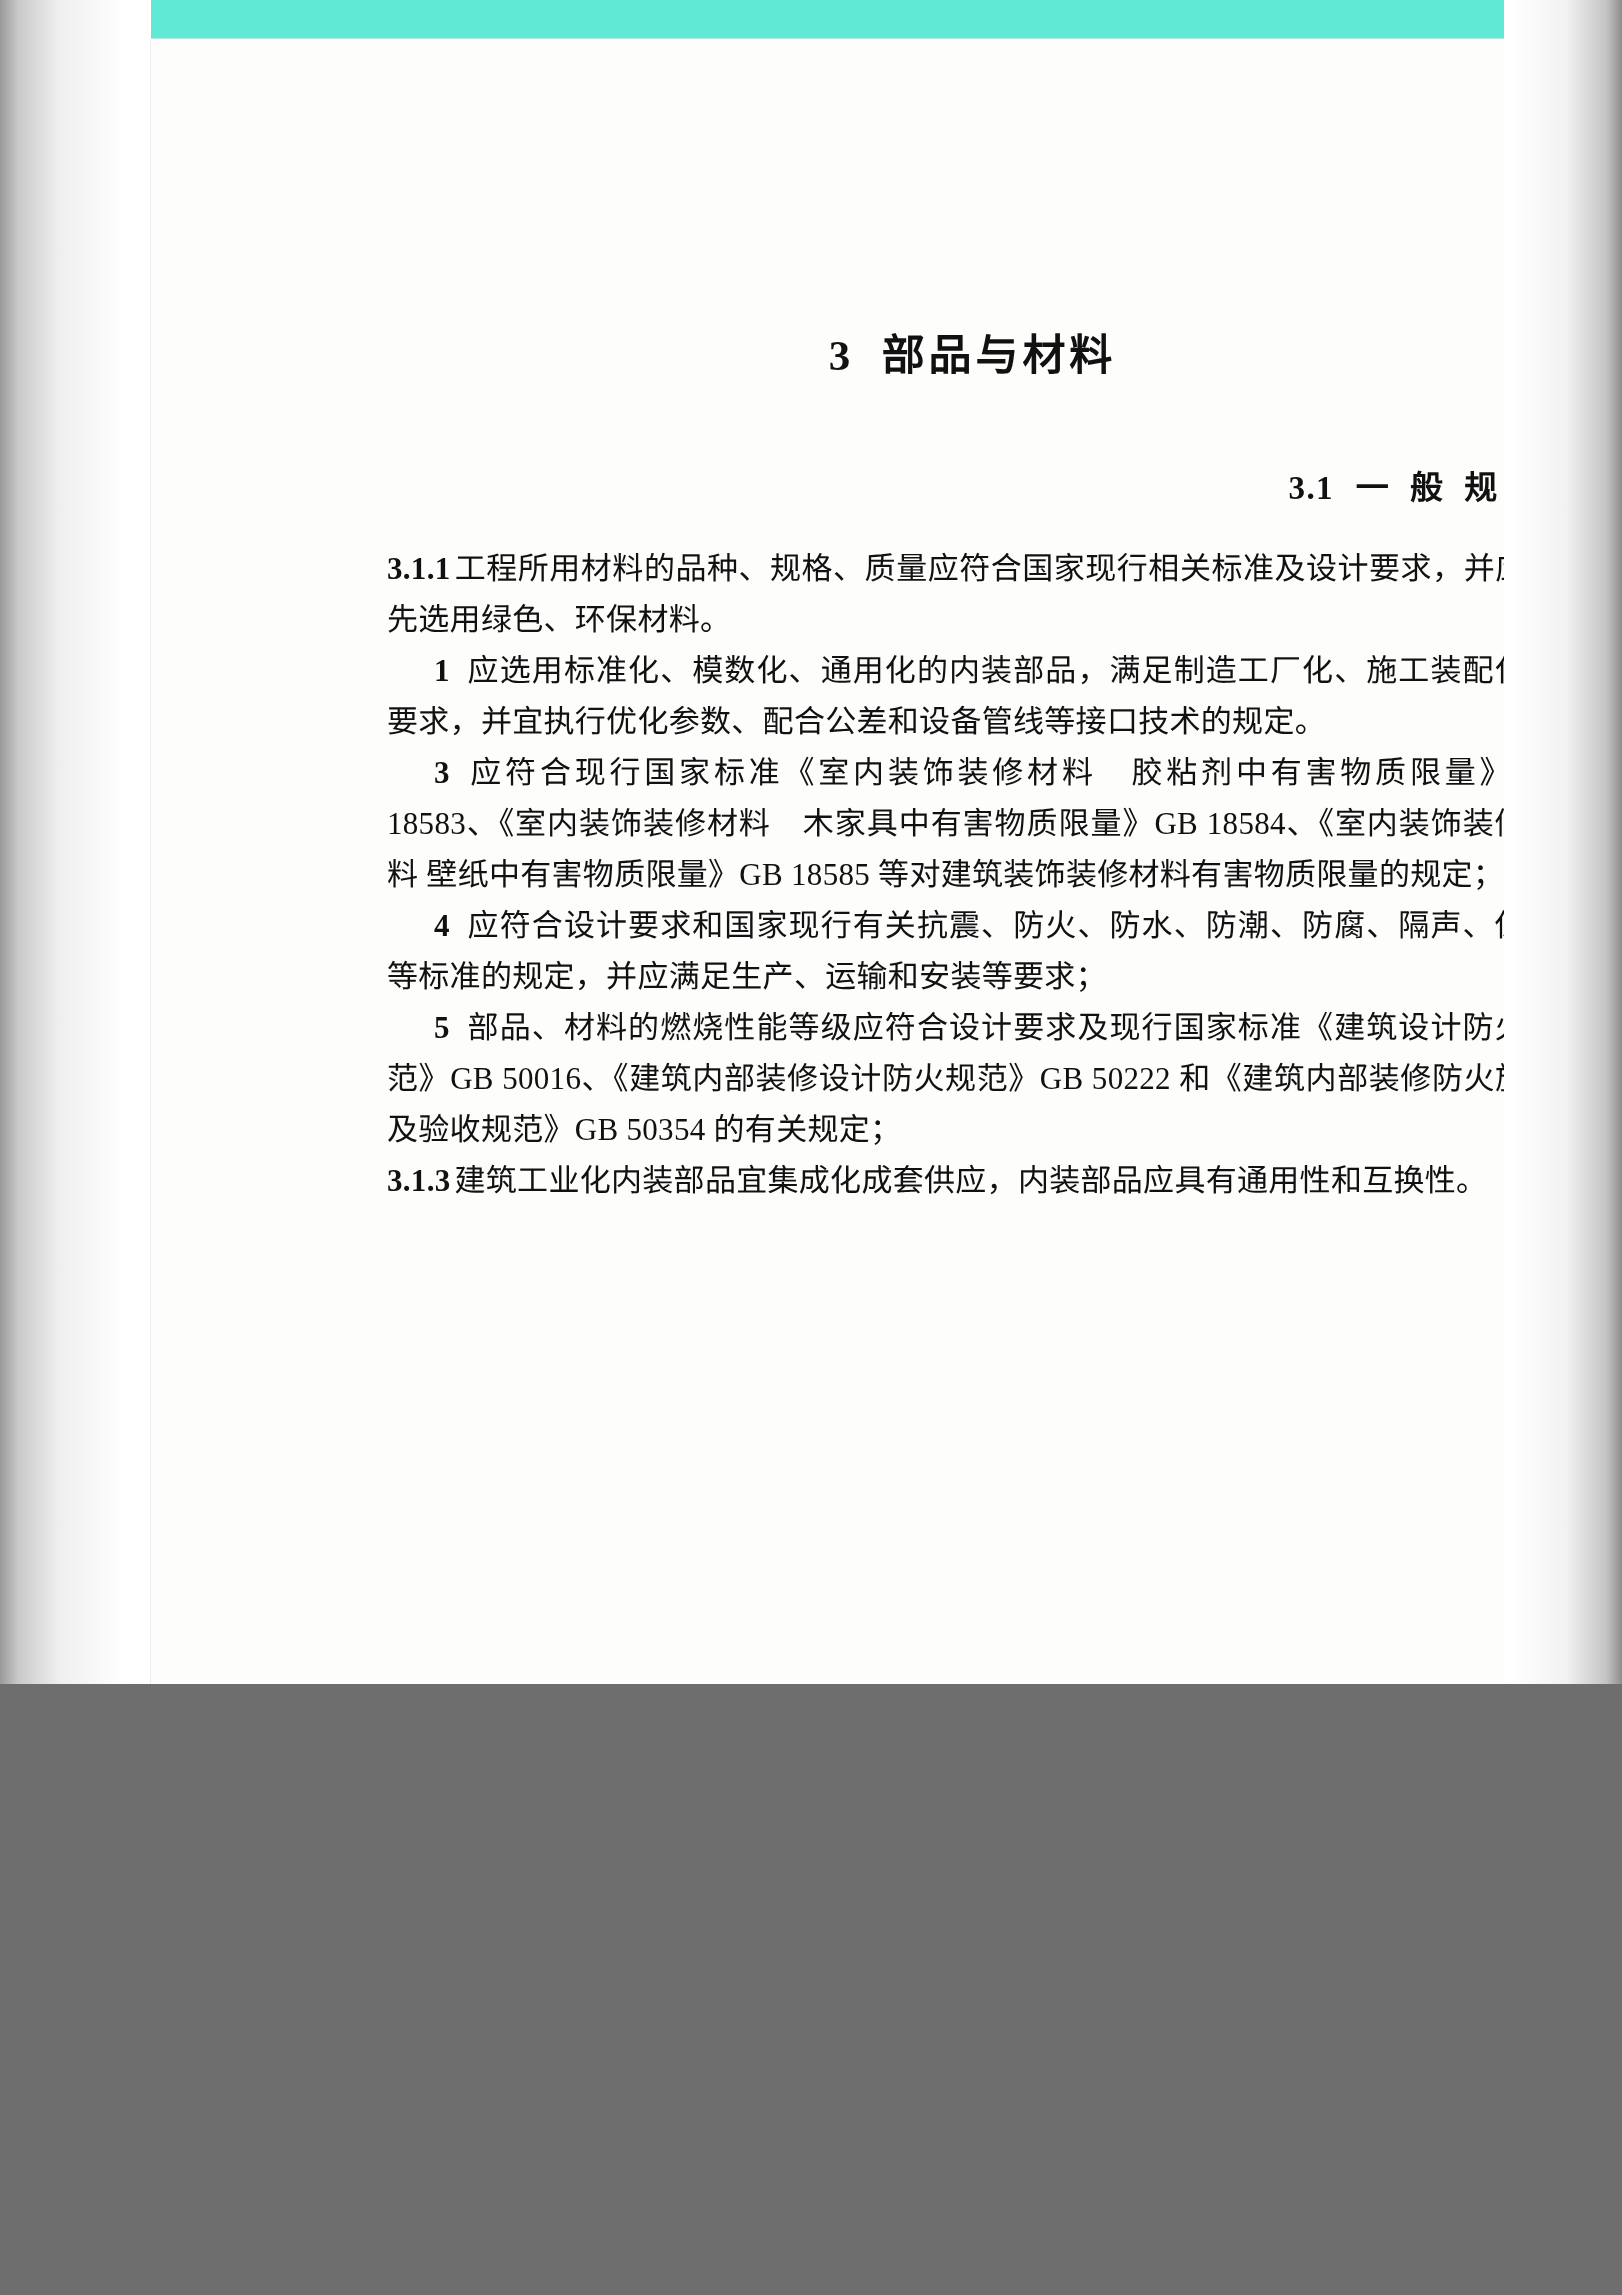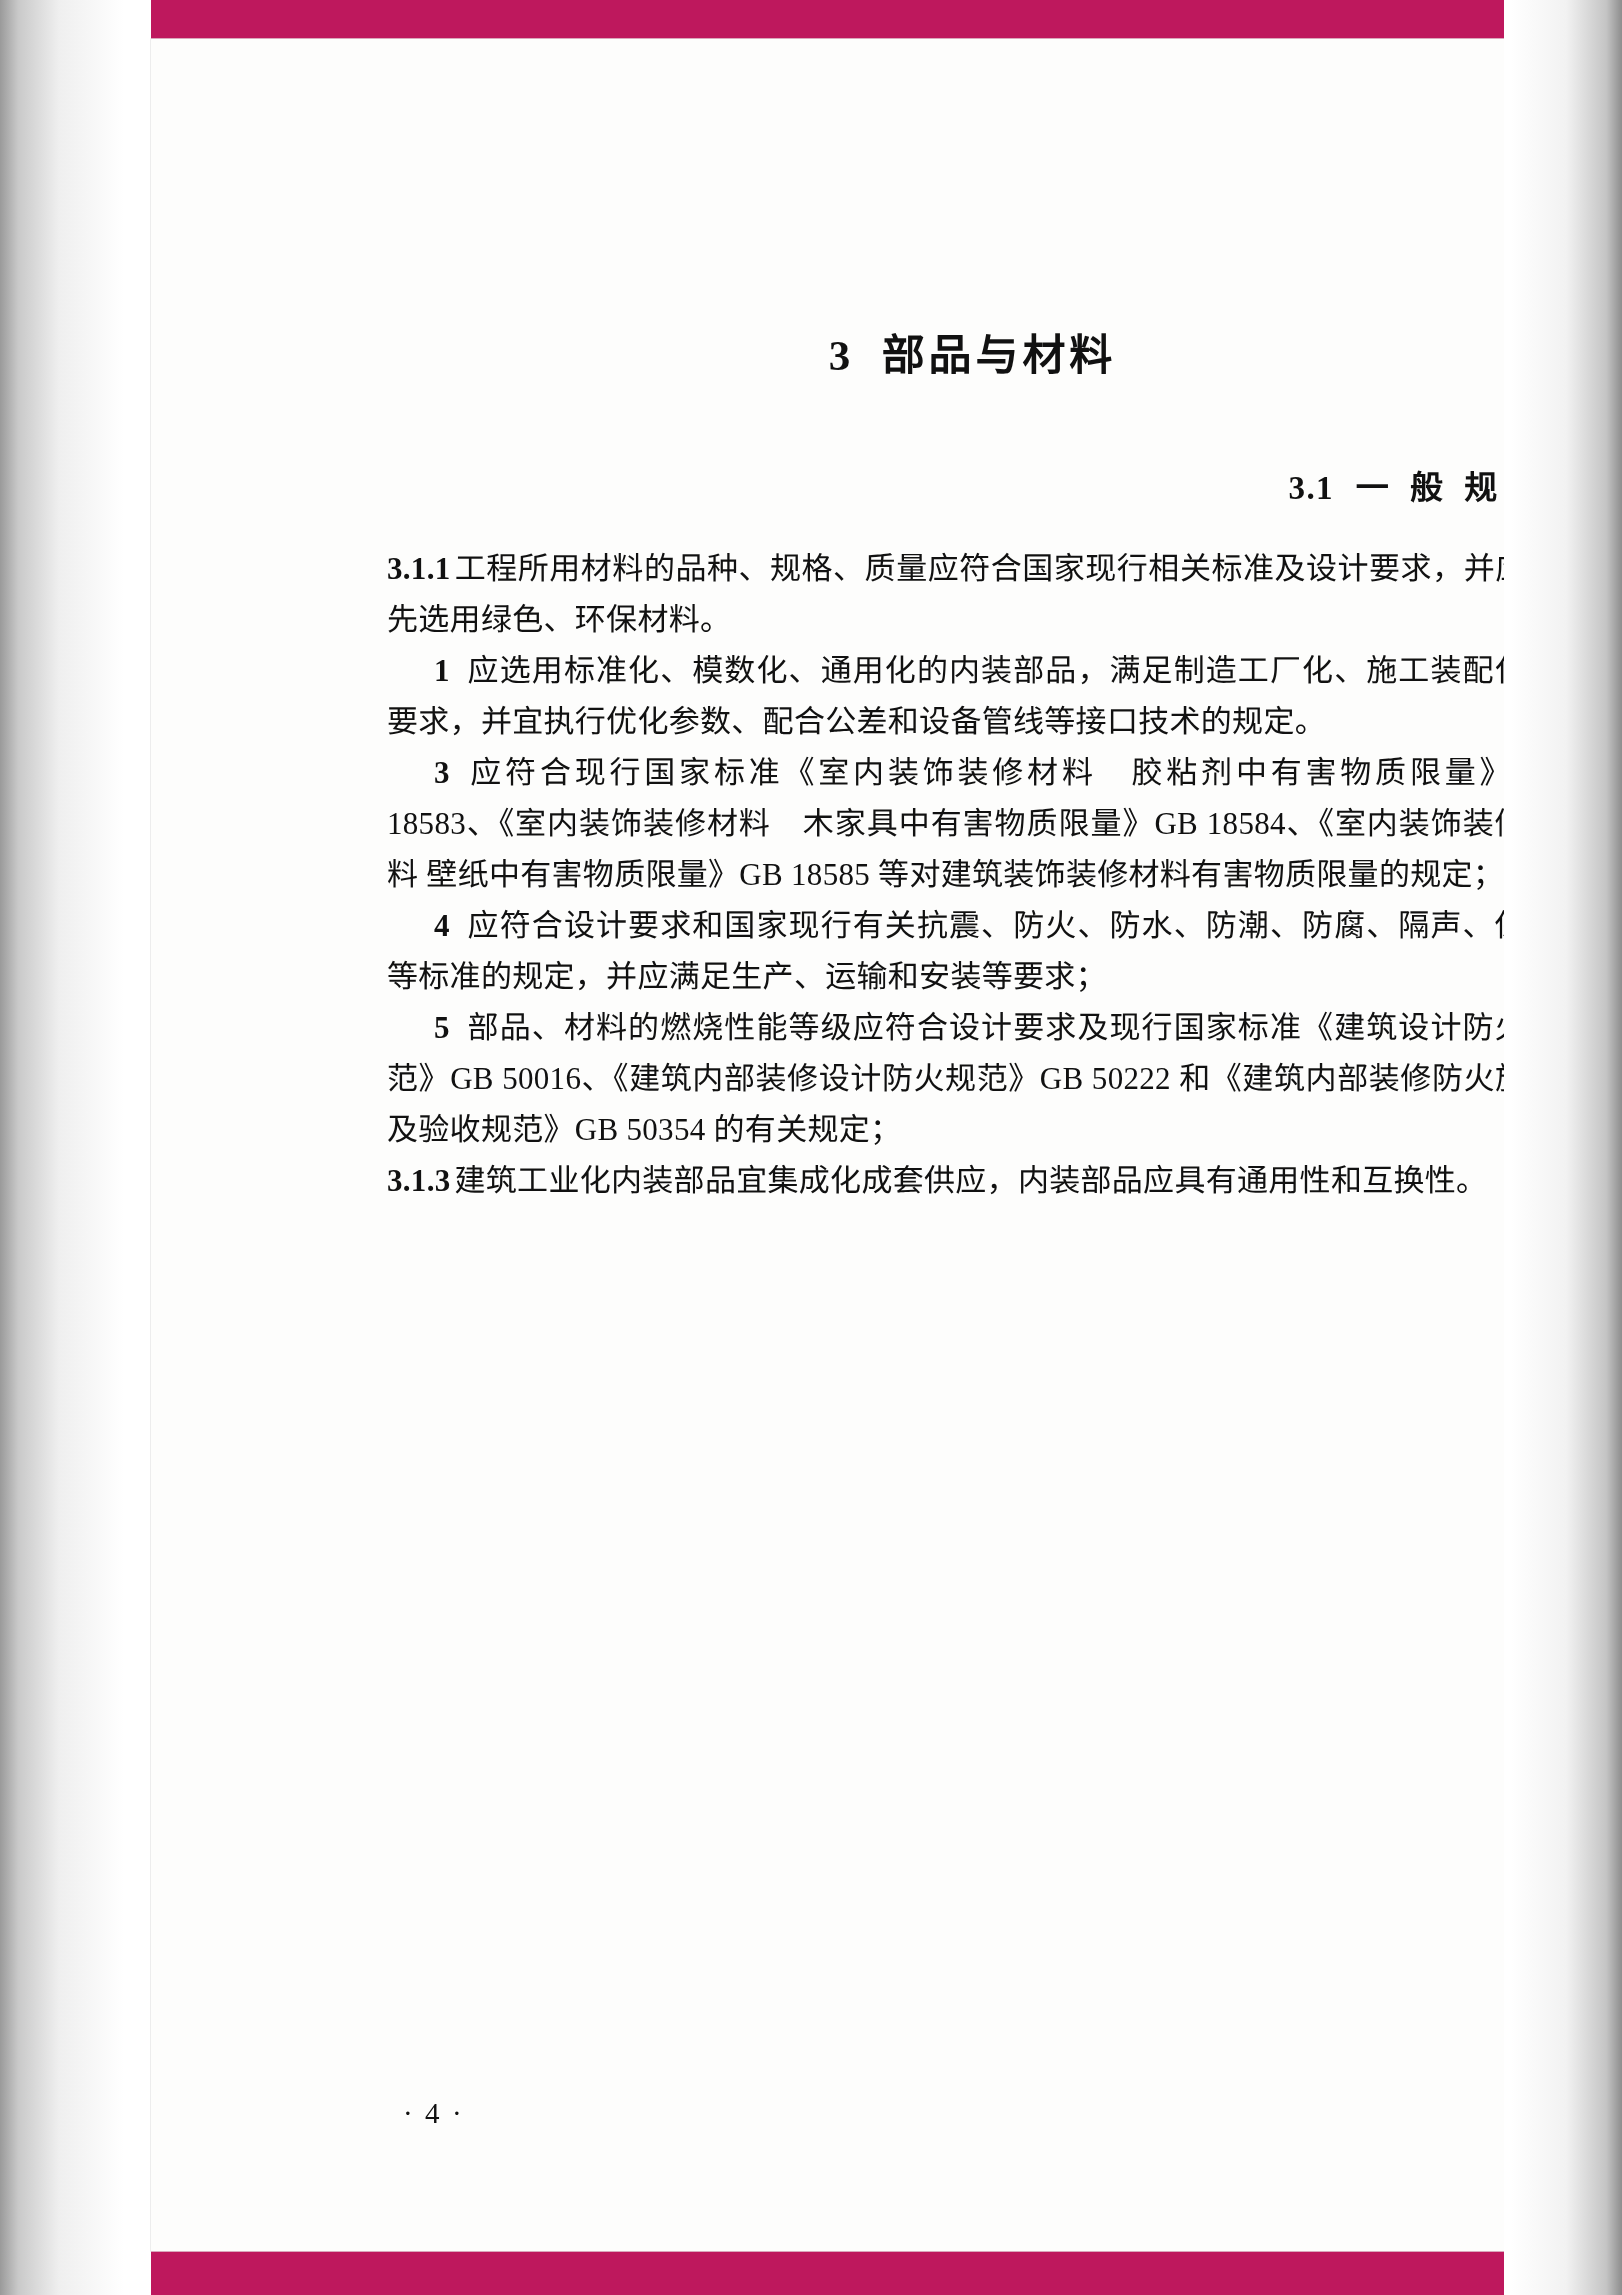--- a/index.html
+++ b/index.html
@@ -12,22 +12,22 @@
     width: 1622px;
     height: 2295px;
     display: flex;
     align-items: flex-start;
     justify-content: center;
     font-family: "Liberation Serif", "DejaVu Serif", serif;
   }
   .page {
     position: relative;
     width: 1622px;
-    height: 2295px;
-    background: #be185d;
+    height: 1684px;
+    background: #5eead4;
     overflow: hidden;
   }
   
   .page::before {
     content: "";
     position: absolute;
     top: 0; left: 0;
     width: 151px; height: 100%;
     background: linear-gradient(to right, #9a9a9a 0px, #c9c9c9 18.3px, #efefef 59px, #ffffff 124px);
     pointer-events: none;

